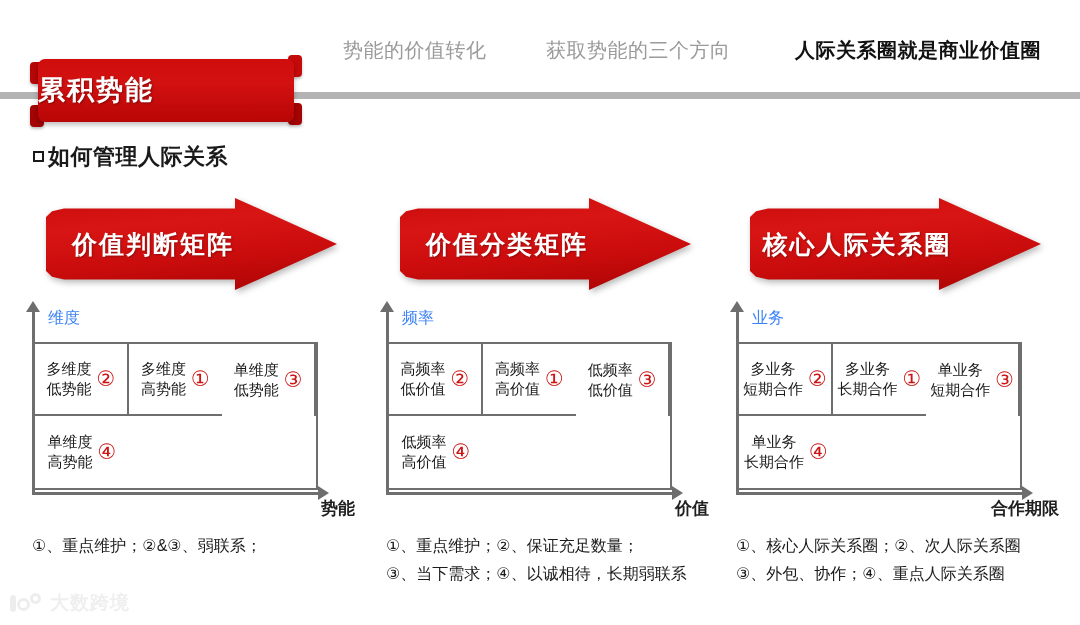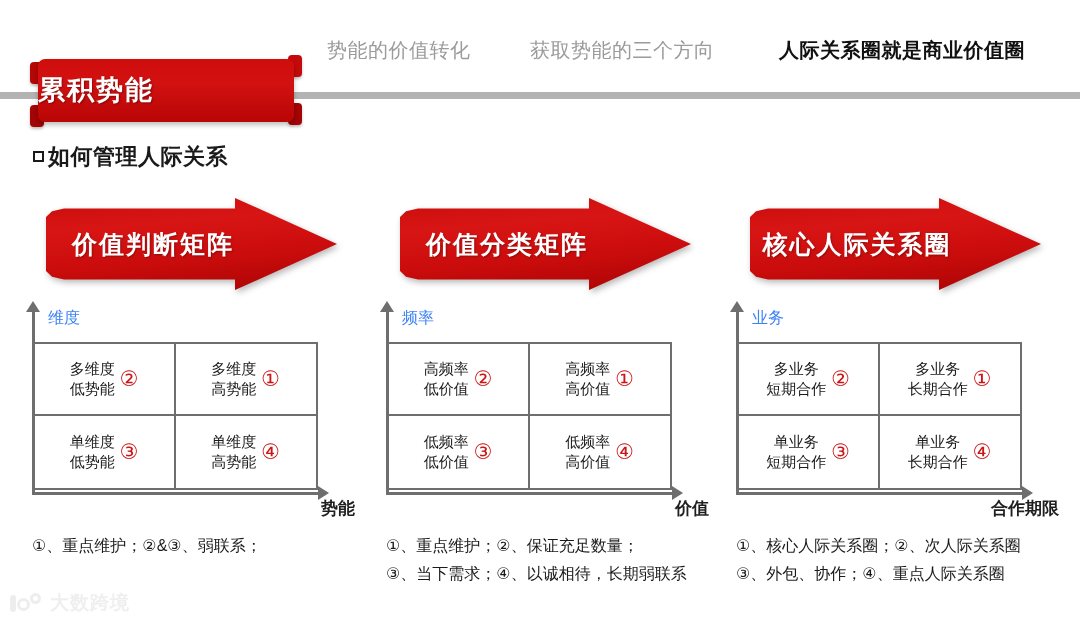--- a/index.html
+++ b/index.html
@@ -14,21 +14,21 @@
     position: relative;
     width: 1080px;
     height: 625px;
     background: #ffffff;
     overflow: hidden;
   }
 
   
   #top-nav {
     position: absolute;
-    left: 0;
+    left: 16px;
     top: 35px;
     width: 1048px;
     height: 34px;
   }
   .nav-item {
     position: absolute;
     top: 0;
     font-size: 20px;
     line-height: 30px;
     color: #9b9b9b;
@@ -225,21 +225,21 @@
   }
   .grid {
     position: absolute;
     left: 15px;
     top: 42px;
     width: 285px;
     height: 148px;
     border: 2px solid #6e6e6e;
     box-sizing: border-box;
     display: grid;
-    grid-template-columns: 1fr 1fr;
+    grid-template-columns: 1fr 1fr 1fr;
     grid-template-rows: 1fr 1fr;
     background: #ffffff;
   }
   .cell {
     position: relative;
     border-right: 2px solid #6e6e6e;
     border-bottom: 2px solid #6e6e6e;
     box-sizing: border-box;
     display: flex;
     align-items: center;

